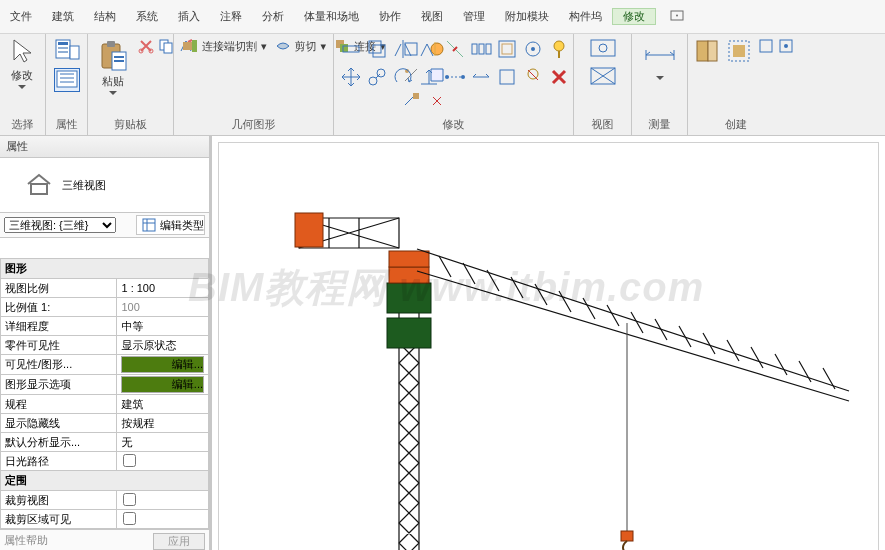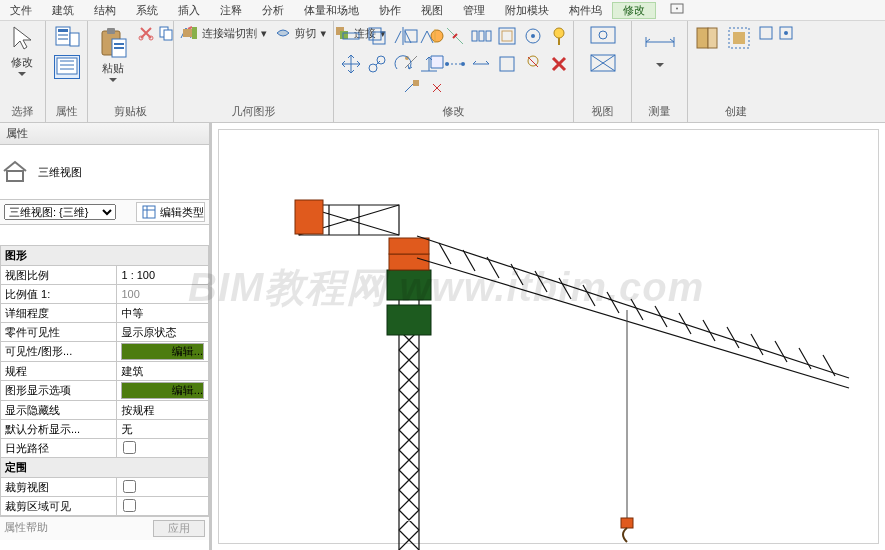--- a/index.html
+++ b/index.html
@@ -1,19 +1,19 @@
 <!DOCTYPE html>
 <html><head>
 <meta charset="utf-8">
 <style>
 * { margin: 0; padding: 0; box-sizing: border-box; font-family: "Microsoft YaHei", sans-serif; font-size: 11px; }
 body { width: 885px; height: 550px; background: #fff; overflow: hidden; position: relative; }
 
 
-.menubar { display: flex; height: 21px; background: #f6f6f6; border-bottom: 1px solid #d6d6d6; align-items: center; }
+.menubar { display: flex; height: 34px; background: #f6f6f6; border-bottom: 1px solid #d6d6d6; align-items: center; }
 .menubar span { padding: 0 10px; cursor: default; color: #3c3c3c; }
 .menubar span.active { background: #dff0d8; border: 1px solid #b2d8a9; color: #21631e; }
 .menubar .misc { margin-left: 4px; }
 
 
 .ribbon { display: flex; background: #f0f0f0; border-bottom: 1px solid #c7c7c7; height: 102px; }
 .group { border-right: 1px solid #c7c7c7; display: flex; flex-direction: column; }
 .group .body { flex: 1; display: flex; align-items: flex-start; padding: 4px 6px 0 6px; }
 .group .label { text-align: center; color: #5a5a5a; padding: 2px 0 3px; font-size: 11px; }
 
@@ -29,21 +29,21 @@
 .icon-row { display: flex; gap: 4px; }
 .icon-row span { width: 22px; height: 22px; display: flex; align-items: center; justify-content: center; }
 
 
 .workspace { display: flex; height: calc(550px - 123px); }
 .panel { width: 212px; border-right: 3px solid #c7c7c7; background: #fff; display: flex; flex-direction: column; overflow: hidden; }
 .canvas-wrap { flex: 1; position: relative; }
 
 
 .panel-title { background: linear-gradient(#f5f5f5,#e7e7e7); border-bottom: 1px solid #c7c7c7; padding: 3px 6px; color: #333; }
-.panel-head { display: flex; align-items: center; gap: 10px; padding: 12px 0; }
+.panel-head { display: flex; align-items: center; gap: 10px; padding: 12px 24px; }
 .panel-head svg { width: 28px; height: 28px; }
 
 .type-row { display: flex; align-items: center; border-top: 1px solid #c7c7c7; border-bottom: 1px solid #c7c7c7; background: #fafafa; padding: 2px 4px; gap: 20px; }
 .type-row select { flex: 0 0 112px; font-size: 11px; }
 .type-row .edit-type { flex: 1; display: flex; align-items: center; justify-content: flex-end; gap: 4px; background: #fff; border: 1px solid #c7c7c7; height: 20px; }
 
 .prop-table { width: 100%; border-collapse: collapse; margin-top: 20px; }
 .prop-table tr.section td { background: #ececec; font-weight: bold; padding: 2px 4px; border: 1px solid #c7c7c7; }
 .prop-table td { border: 1px solid #c7c7c7; padding: 1px 4px; height: 19px; background: #fff; }
 .prop-table td.key { width: 56%; }
@@ -449,28 +449,28 @@
             <td class="key">零件可见性</td>
           <td class="val">显示原状态</td>
           </tr>
       <tr>
             <td class="key">可见性/图形...</td>
           <td class="val">
               <span class="btn-edit">编辑...</span>
             </td>
           </tr>
       <tr>
-            <td class="key">规程</td>
-          <td class="val">建筑</td>
-          </tr>
-      <tr>
             <td class="key">图形显示选项</td>
           <td class="val">
               <span class="btn-edit">编辑...</span>
             </td>
+          </tr>
+      <tr>
+            <td class="key">规程</td>
+          <td class="val">建筑</td>
           </tr>
       <tr>
             <td class="key">显示隐藏线</td>
           <td class="val">按规程</td>
           </tr>
       <tr>
             <td class="key">默认分析显示...</td>
           <td class="val">无</td>
           </tr>
       <tr>

